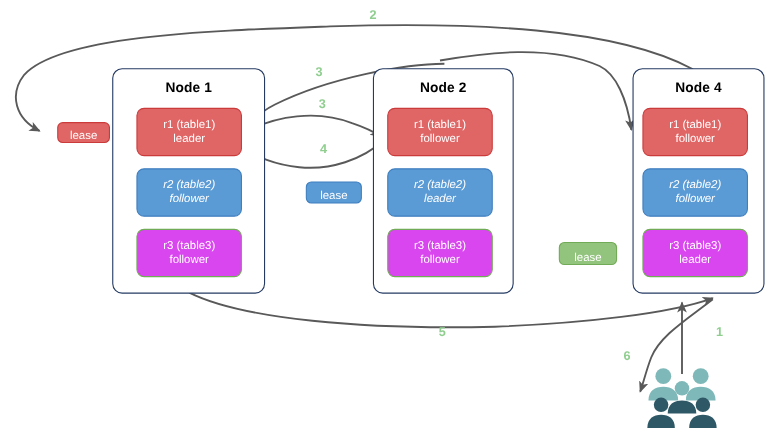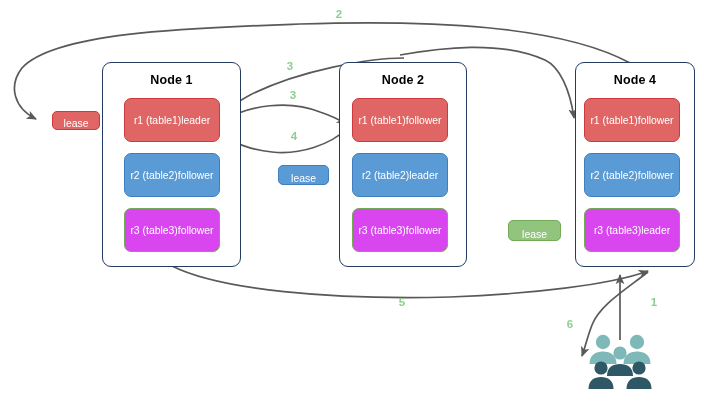--- a/index.html
+++ b/index.html
@@ -42,30 +42,30 @@
     font-size: 12.5px;
     font-weight: bold;
     color: #000000;
     letter-spacing: .1px;
   }
   .replica {
     position: absolute;
     box-sizing: border-box;
     border-radius: 7px;
     display: flex;
-    flex-direction: row;
+    flex-direction: column;
     align-items: center;
     justify-content: center;
     font-size: 10.4px;
     line-height: 13px;
     color: #ffffff;
     text-align: center;
   }
   .rep-red   { background: #e06666; border: 1.5px solid #cc3b3b; }
-  .rep-blue  { background: #5b9bd5; border: 1.5px solid #3f7fbf; }
+  .rep-blue  { background: #5b9bd5; border: 1.5px solid #3f7fbf; font-style: italic; }
   .rep-green { background: #d946ef; border: 1.5px solid #72ab57; }
 
   .lease {
     position: absolute;
     box-sizing: border-box;
     border-radius: 5px;
     display: flex;
     align-items: flex-end;
     justify-content: center;
     font-size: 10.4px;

